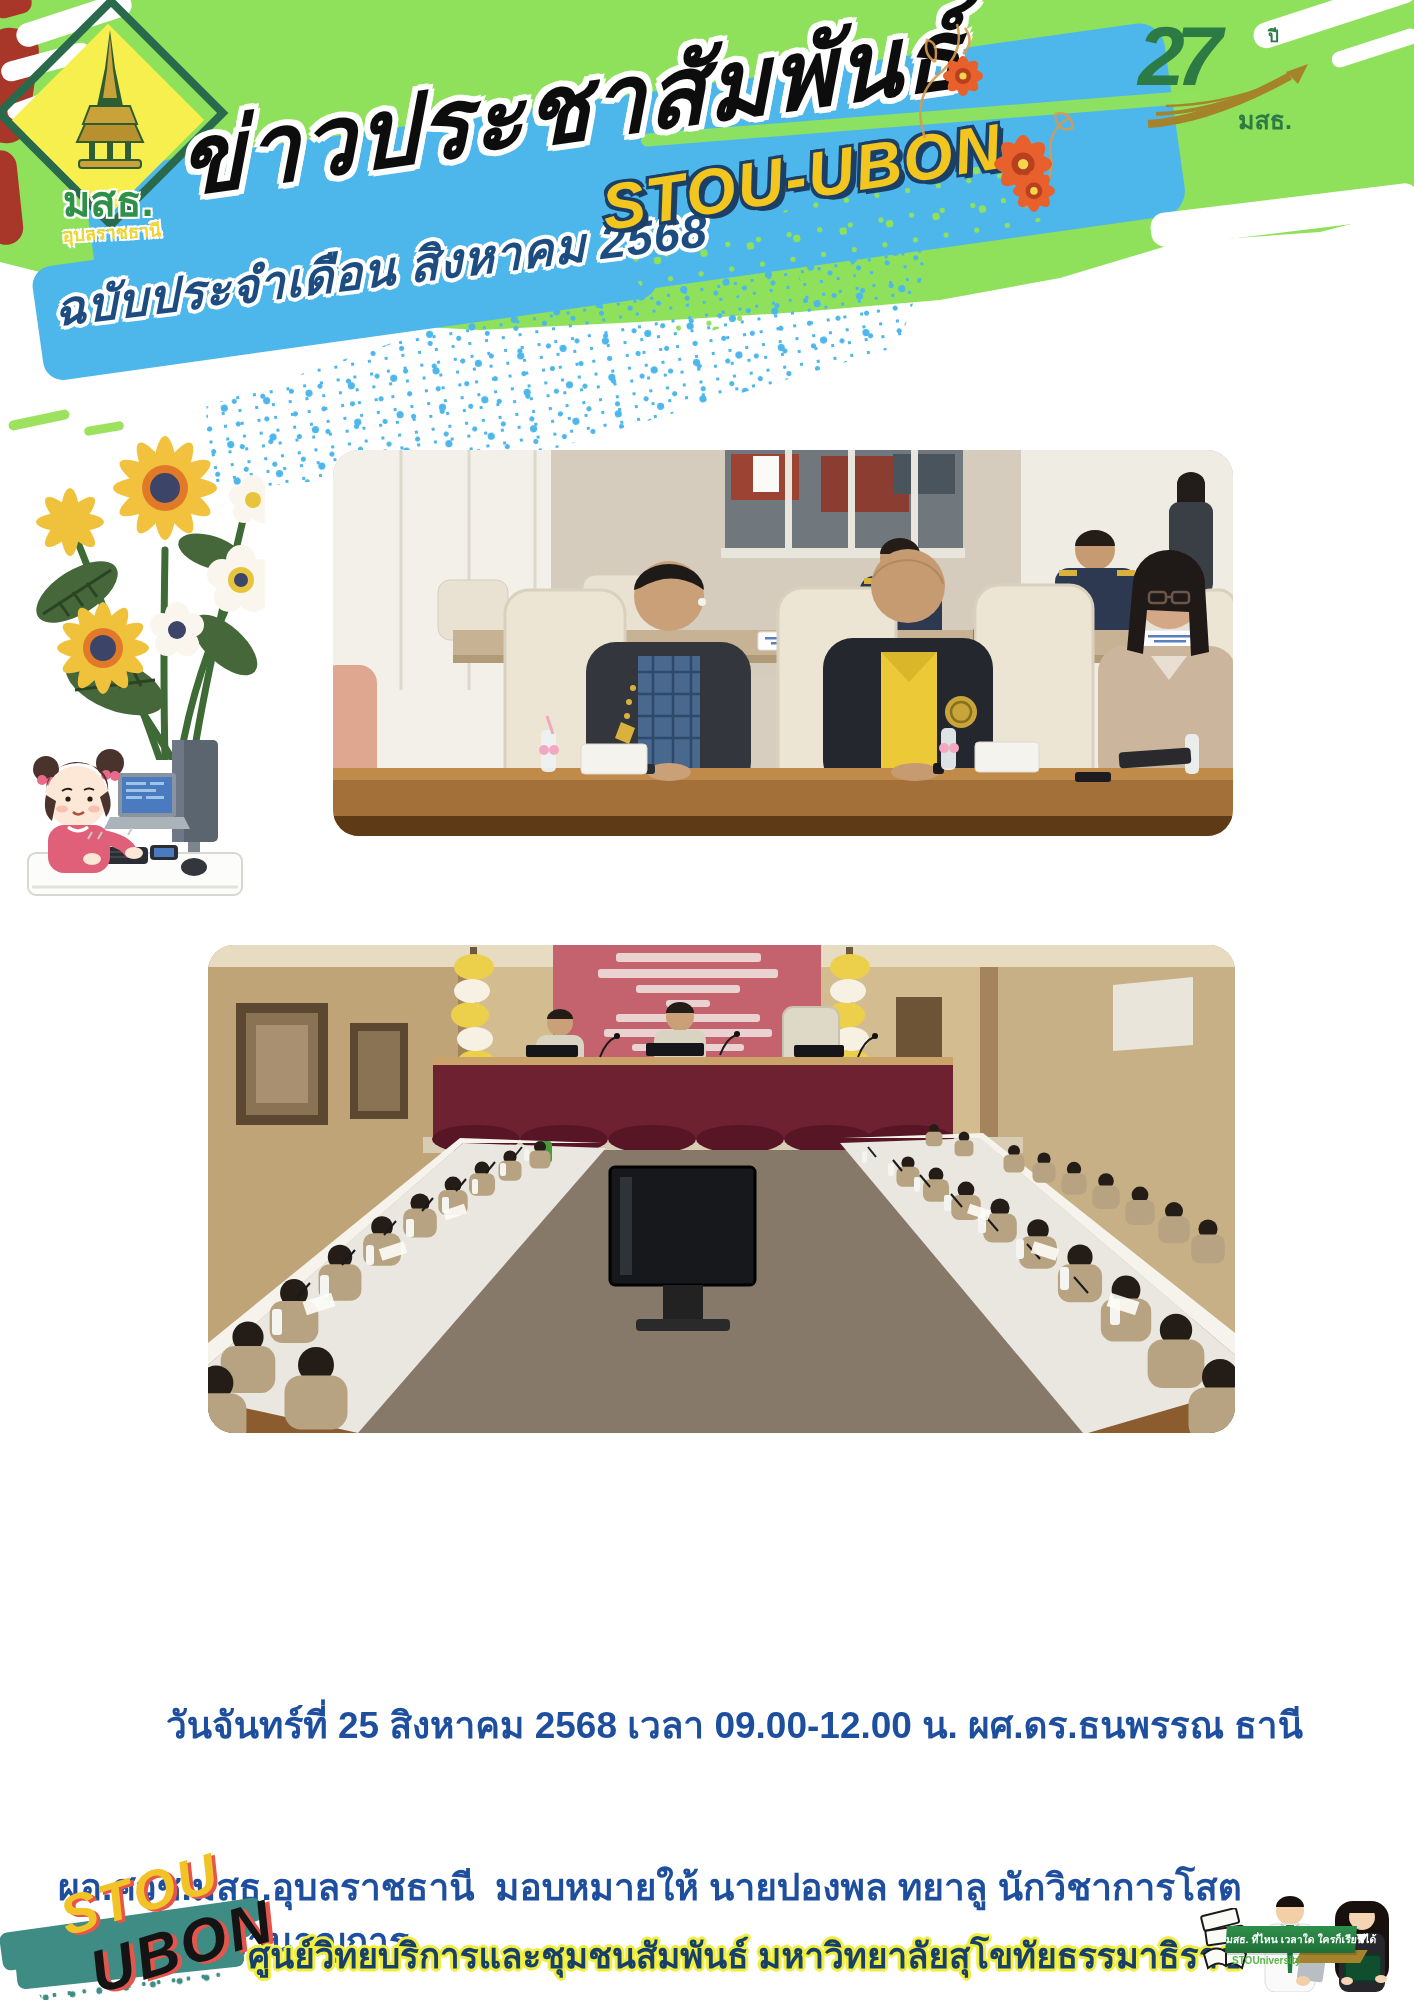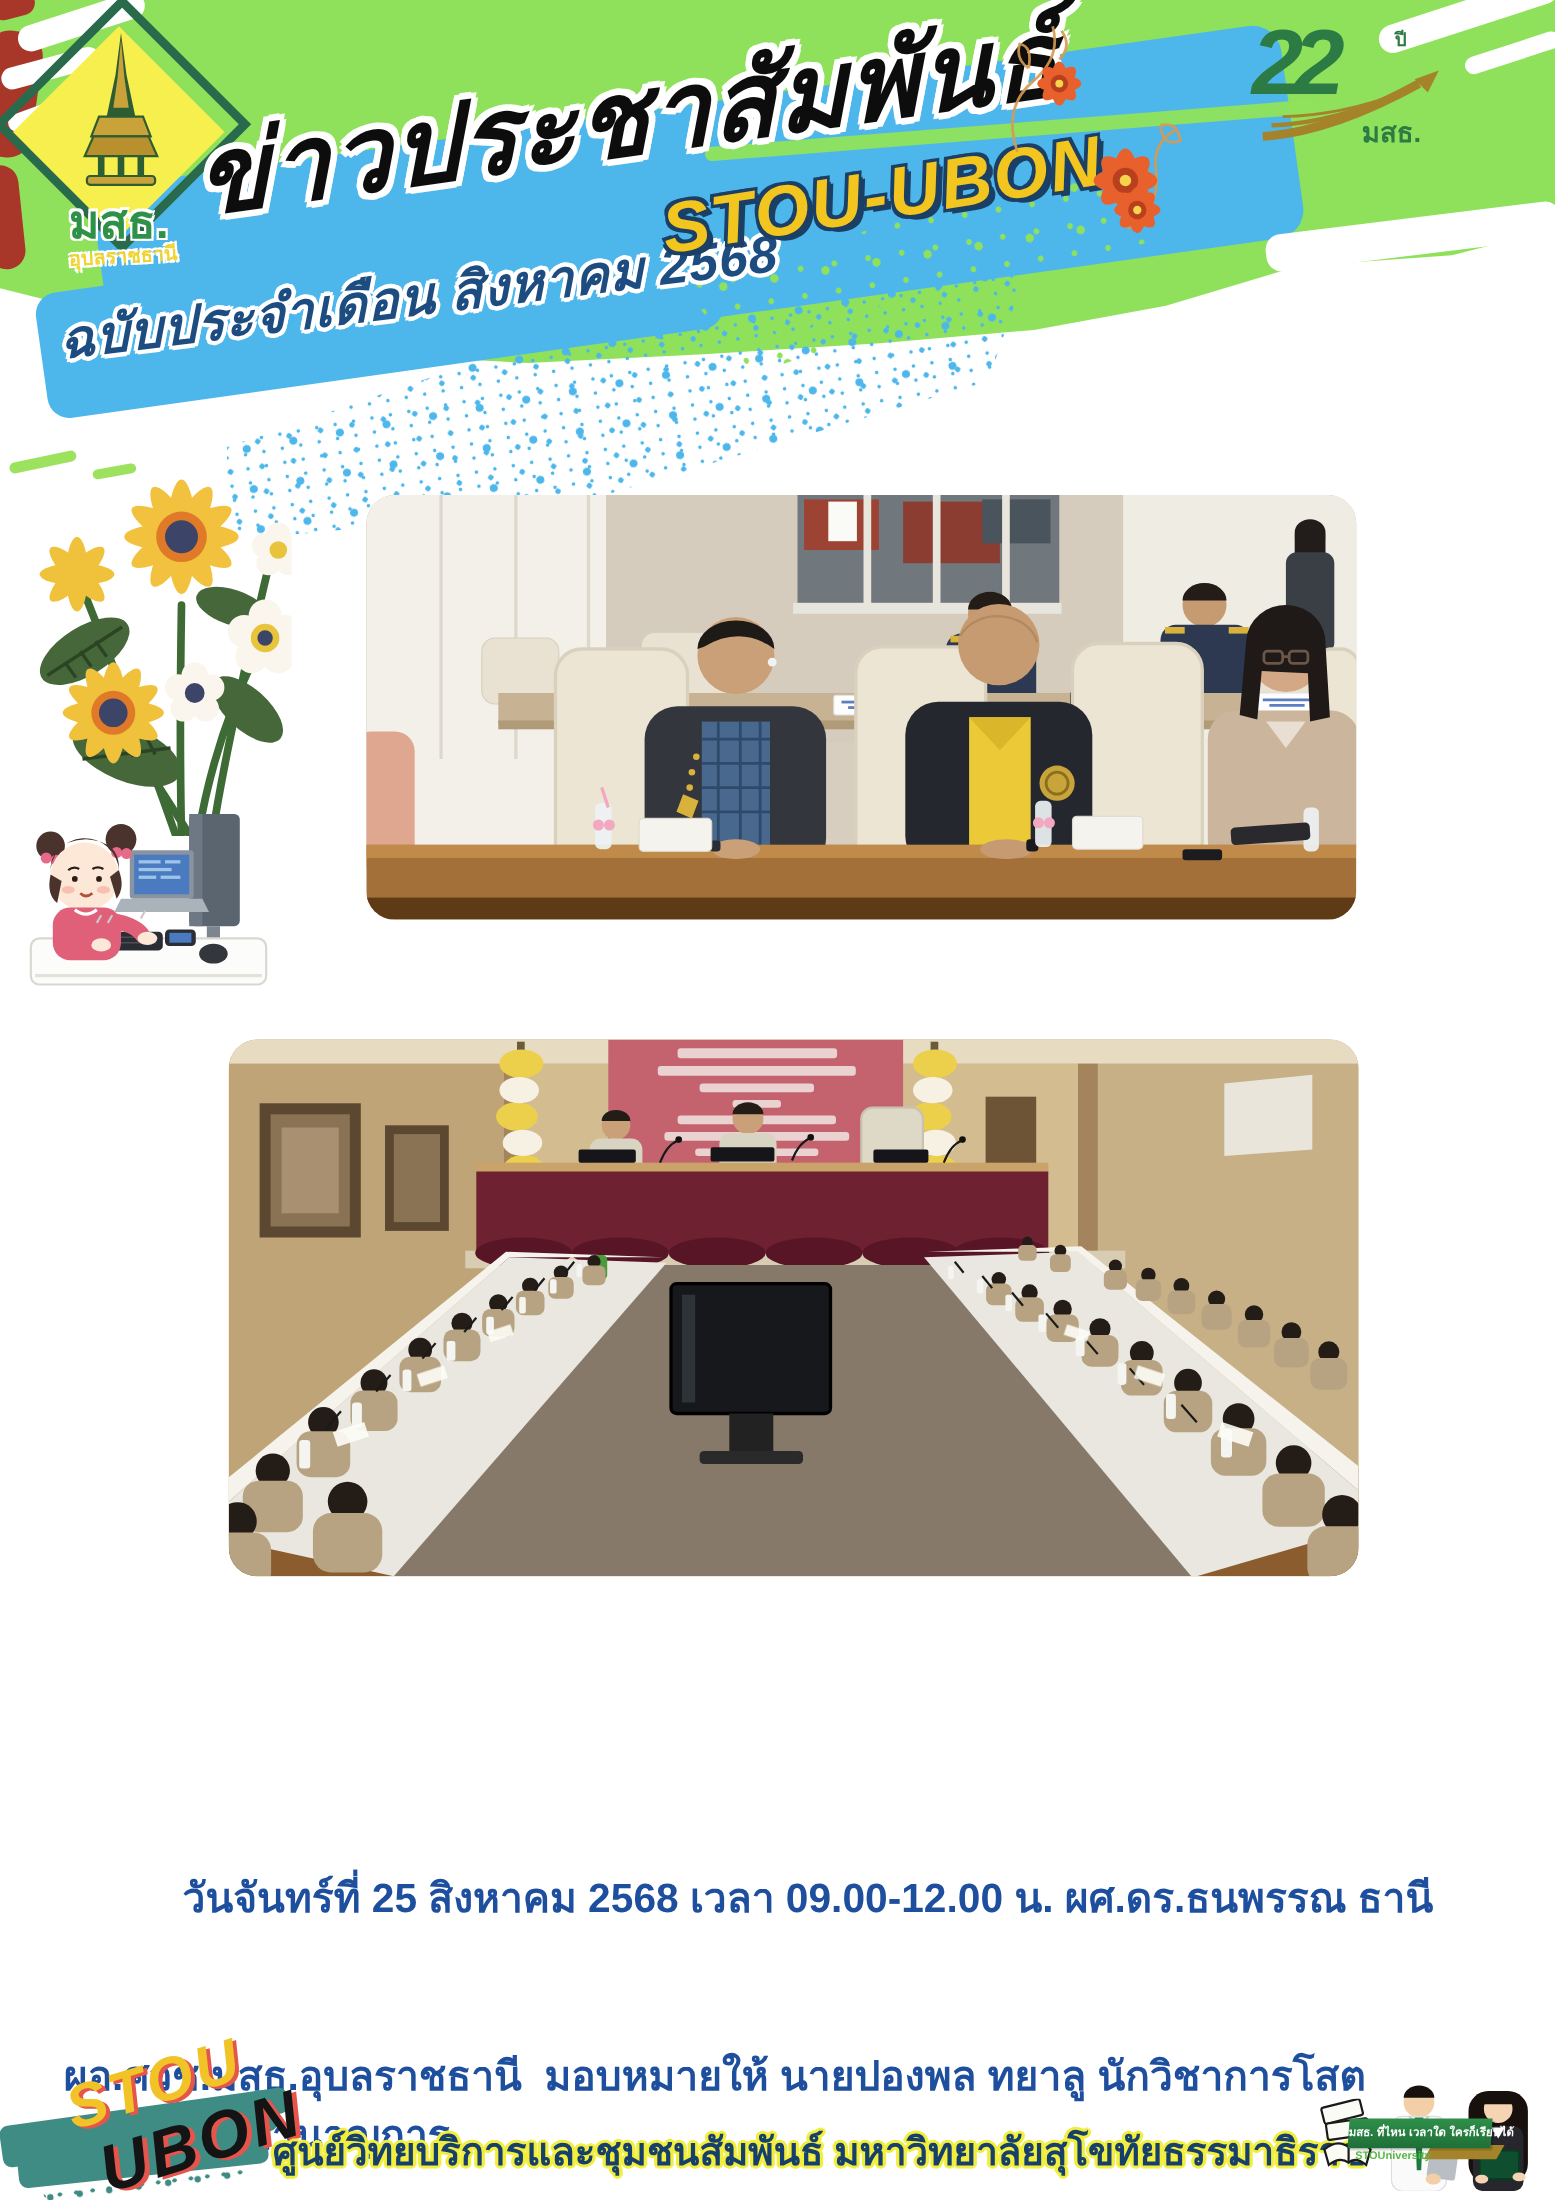--- a/index.html
+++ b/index.html
@@ -133,21 +133,21 @@
         <ellipse rx="20" ry="8" transform="rotate(90)"></ellipse>
           <ellipse rx="20" ry="8" transform="rotate(135)"></ellipse>
       </g>
       <circle r="8" fill="#b8401f"></circle>
         <circle r="3.6" fill="#f6d44c"></circle>
     </g>
     <use href="#fl1" transform="translate(34,62) scale(1.45)"></use>
     <use href="#fl1" transform="translate(68,112) scale(1.05)"></use>
   </svg>
 
-  <div class="abs anni-num">22</div>
+  <div class="abs anni-num">27</div>
   <div class="abs anni-unit">ปี</div>
   <svg class="abs" style="left:1140px;top:62px;" width="180" height="70" viewBox="0 0 180 70">
     <path d="M8,62 Q70,58 150,14" stroke="#a5832a" stroke-width="8" fill="none"></path>
     <path d="M16,52 Q75,50 142,18" stroke="#a5832a" stroke-width="4" fill="none"></path>
     <path d="M26,44 Q80,43 134,22" stroke="#a5832a" stroke-width="2.5" fill="none"></path>
     <path d="M146,10 L168,2 L158,22 Z" fill="#a5832a"></path>
   </svg>
   <div class="abs anni-abbr">มสธ.</div>
 
   <div class="abs photo1">

